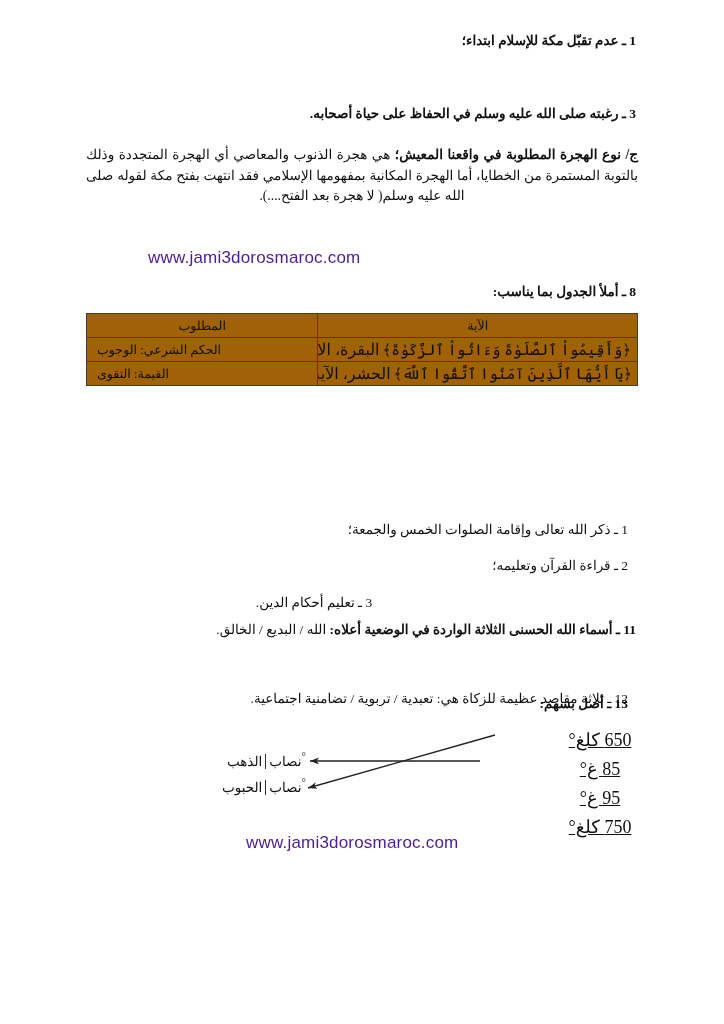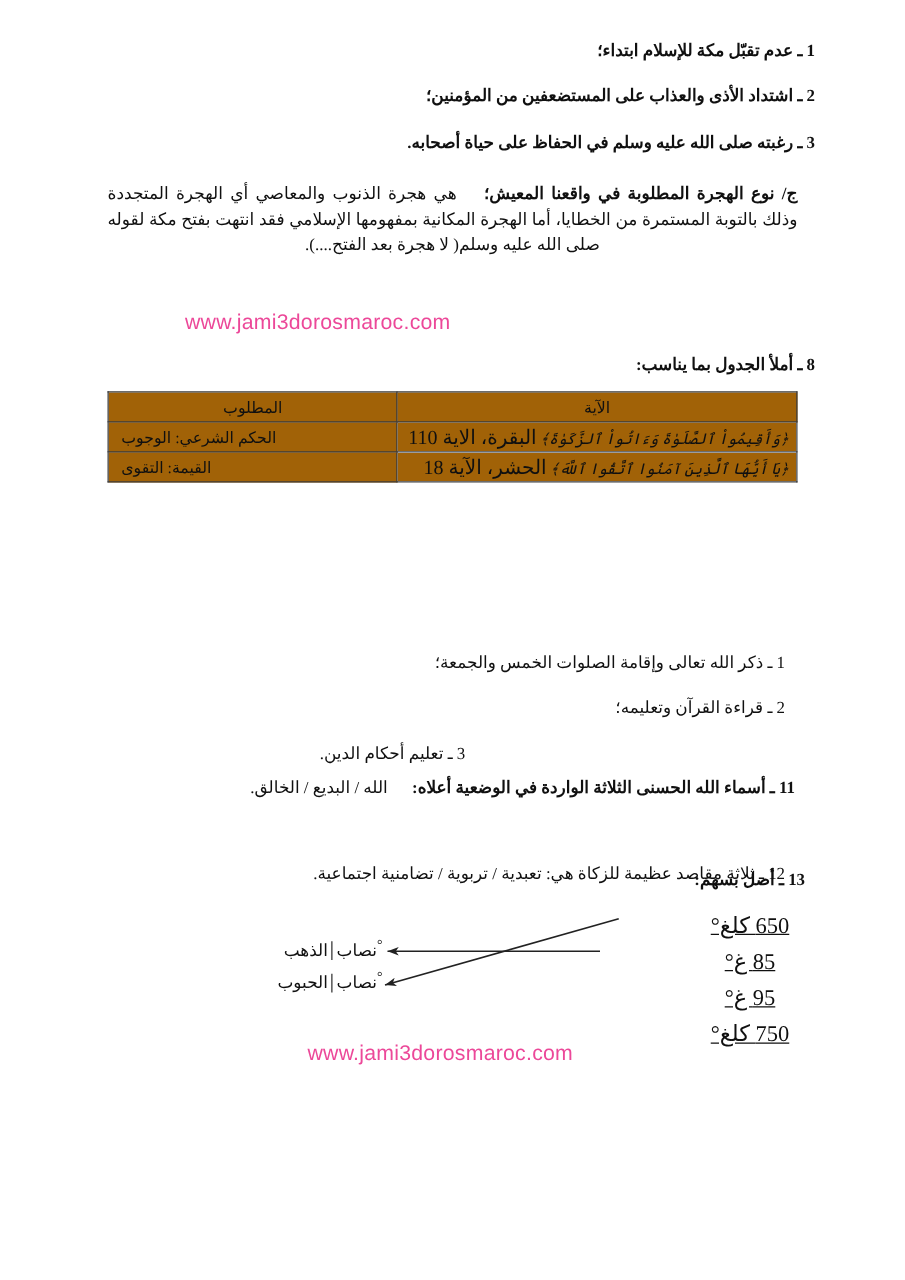--- a/index.html
+++ b/index.html
@@ -24,21 +24,21 @@
     background: #ffffff;
   }
   .block {
     position: absolute;
     direction: rtl;
     text-align: justify;
     text-align-last: center;
     font-size: 13.6px;
     line-height: 1.52;
   }
-  .bold { font-weight: bold; margin-left: 16px; }
+  .bold { font-weight: bold; }
   .reg  { font-weight: normal; }
 
   
   .ans {
     position: absolute;
     direction: rtl;
     text-align: right;
     font-size: 13.5px;
     white-space: nowrap;
   }
@@ -76,31 +76,30 @@
     overflow: hidden;
   }
   table.grid td.req {
     text-align: left;
     padding-left: 10px;
     font-size: 12.6px;
   }
   .col-verse { width: 58%; }
   .col-req   { width: 42%; }
   .quran {
-    font-size: 12px;
-    font-style: italic;
+    font-size: 15px;
   }
   .ref { font-size: 16px; }
 
   
   .watermark {
     position: absolute;
     font-family: "Liberation Sans", "DejaVu Sans", sans-serif;
     direction: ltr;
-    color: #ec4899;
+    color: #4c1d95;
     font-size: 17px;
     letter-spacing: 0.2px;
     white-space: nowrap;
   }
 
   
   .match {
     position: absolute;
     left: 180px;
     top: 726px;
@@ -142,21 +141,20 @@
     margin: 0 3px;
   }
 </style>
 </head>
 <body>
 
 <div class="page">
 
   <div class="ans bold" style="right:auto; left:0; width:636px; text-align:right; top:32px;">1 ـ عدم تقبّل مكة للإسلام ابتداء؛</div>
 
-  <div class="ans bold" style="left:0; width:636px; text-align:right; top:68px;">2 ـ اشتداد الأذى والعذاب على المستضعفين من المؤمنين؛</div>
 
   <div class="ans bold" style="left:0; width:636px; text-align:right; top:105px;">3 ـ رغبته صلى الله عليه وسلم في الحفاظ على حياة أصحابه.</div>
 
   <div class="block" style="left:86px; top:145px; width:552px;">
     <span class="bold">ج/ نوع الهجرة المطلوبة في واقعنا المعيش؛</span><span class="reg"> هي هجرة الذنوب والمعاصي أي الهجرة المتجددة وذلك بالتوبة المستمرة من الخطايا، أما الهجرة المكانية بمفهومها الإسلامي فقد انتهت بفتح مكة لقوله صلى الله عليه وسلم( لا هجرة بعد الفتح....).</span>
   </div>
 
 
   <div class="watermark" style="left:148px; top:248px;">www.jami3dorosmaroc.com</div>
 

